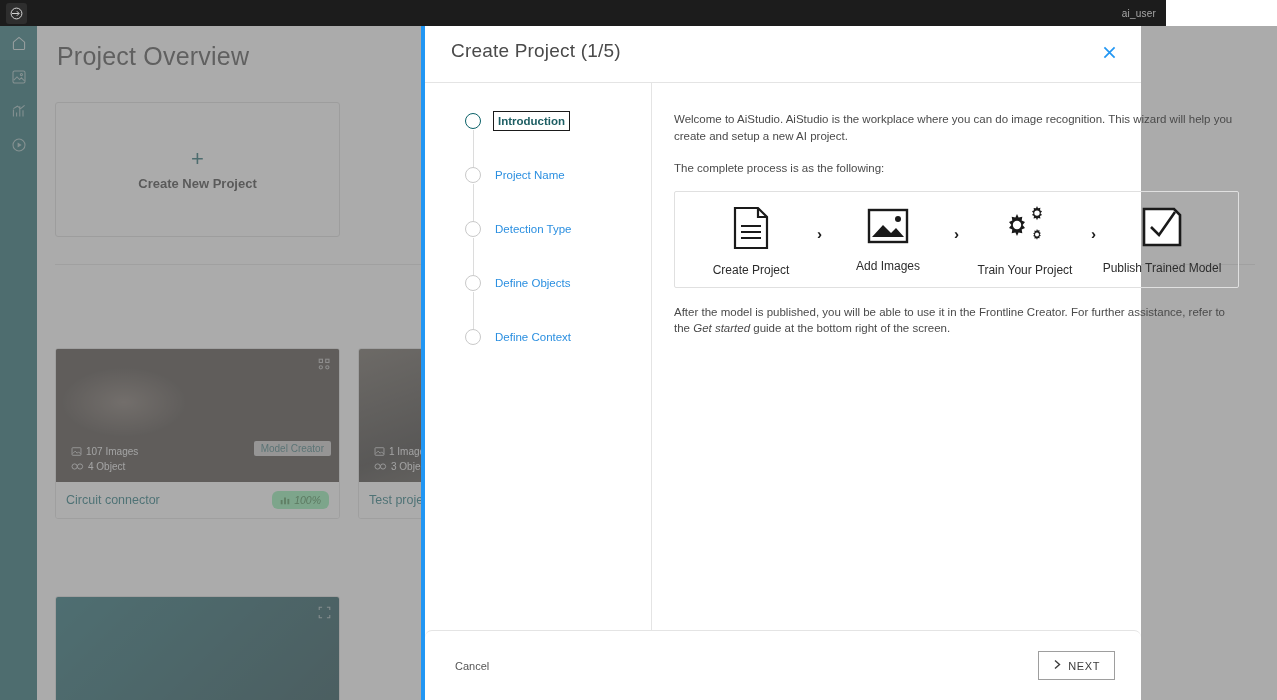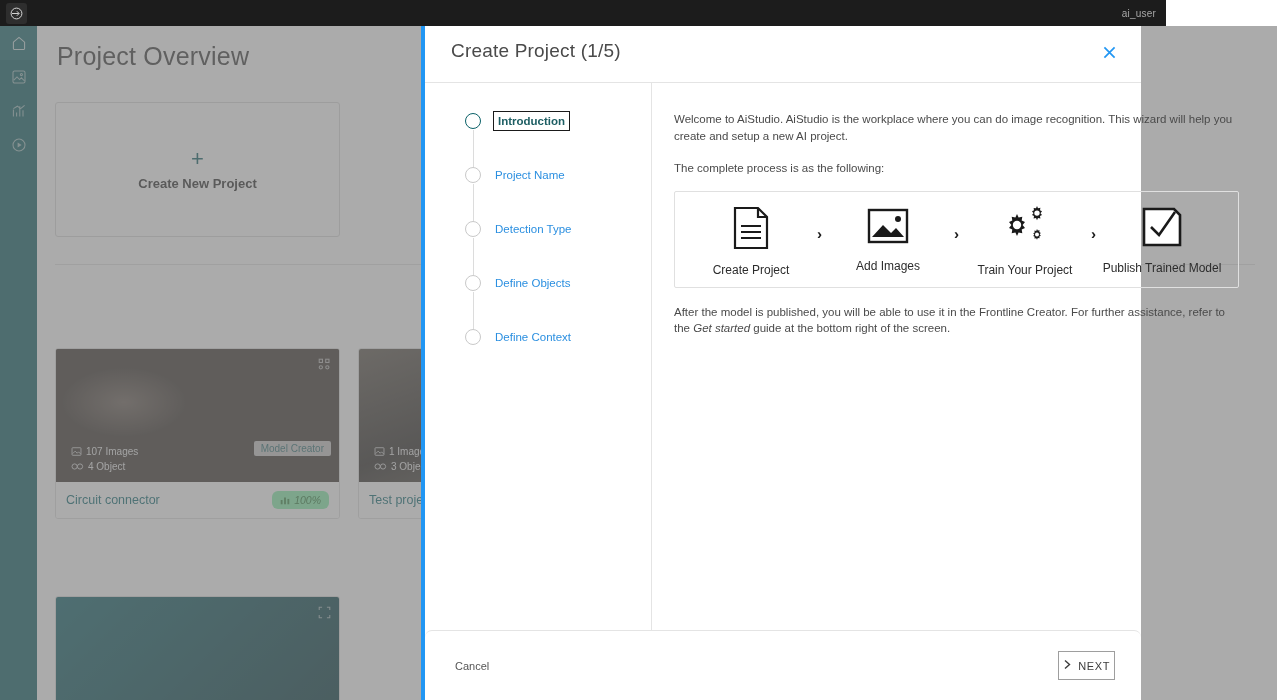--- a/index.html
+++ b/index.html
@@ -187,21 +187,21 @@
     display: flex; align-items: center; justify-content: space-between;
     padding: 0 26px;
     border-radius: 7px;
   }
   .cancel-btn {
     background: none; border: none; font-size: 11px; color: #555;
     cursor: pointer; padding: 6px 4px; font-family: inherit;
   }
   .next-btn {
     border: 1px solid #9e9e9e; background: #fff; color: #3c3c3c;
-    font-size: 11px; letter-spacing: .6px; padding: 7px 4px;
+    font-size: 11px; letter-spacing: .6px; padding: 7px 14px;
     cursor: pointer; display: flex; align-items: center; gap: 6px;
     font-family: inherit;
     margin-left: 20px;
   }
 </style>
 </head>
 <body>
 
 <div id="app">
 

